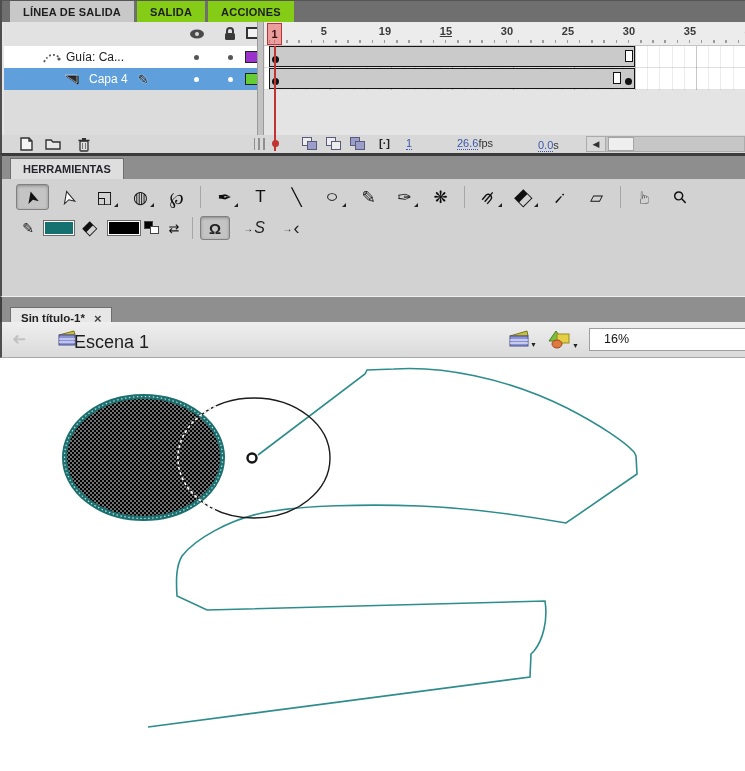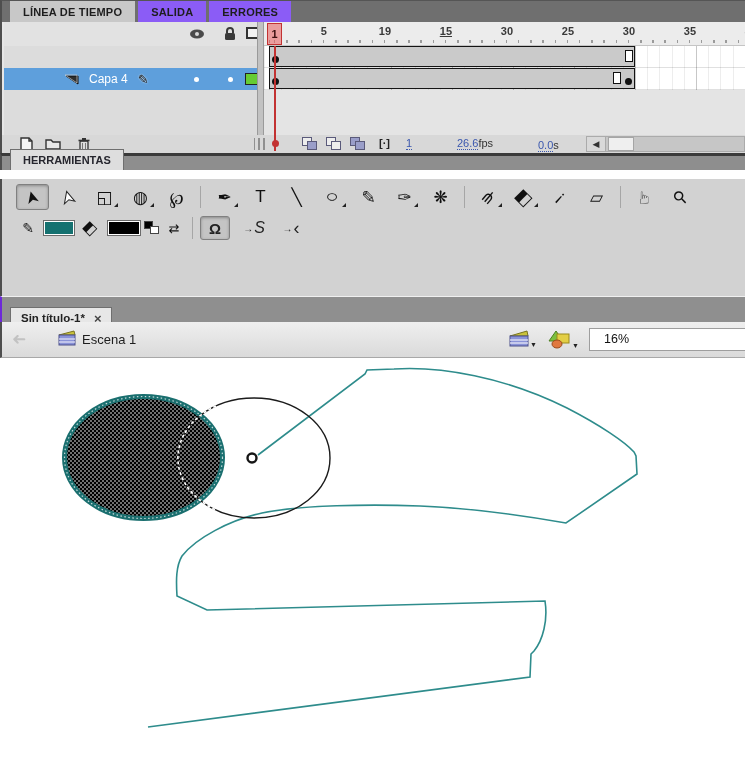--- a/index.html
+++ b/index.html
@@ -4,21 +4,21 @@
 <style>
   * { margin:0; padding:0; box-sizing:border-box; }
   html,body { width:745px; height:771px; }
   body { font-family:"Liberation Sans", sans-serif; background:#FFFFFF; position:relative; overflow:hidden; }
   .abs { position:absolute; }
 
   
   #panel-tabstrip { top:0; left:0; right:0; height:22px; background:#6F6F6F;
     display:flex; gap:3px; padding-left:8px; border-left:2px solid #4E4E4E; border-top:1px solid #555; }
   .ptab { height:22px; line-height:22px; padding:0 13px; font-size:11px; font-weight:bold;
-    background:#8b5cf6; color:#1D1D1D; white-space:nowrap; letter-spacing:.2px; }
+    background:#84cc16; color:#1D1D1D; white-space:nowrap; letter-spacing:.2px; }
   .ptab.active { background:#C8C8C8; }
 
   
   #timeline { top:22px; left:0; right:0; height:113px; background:#E6E6E6; border-left:2px solid #4E4E4E; }
   #tl-left { left:2px; width:253px; top:0; height:113px; background:#DCDCDC; }
   #tl-header { left:0; right:0; top:0; height:24px; background:#E2E2E2; }
   .layer-row { left:0; right:0; height:22px; font-size:12px; display:flex; align-items:center; }
   #layer-guide { top:24px; background:#FFFFFF; color:#222; }
   #layer-capa { top:46px; color:#FFF; }
   .lname { white-space:nowrap; overflow:hidden; }
@@ -58,21 +58,21 @@
   .sq.filled { background:#9A9EC9; } .sq.open { background:#EDEDED; }
   .sq.back { left:2px; top:0; } .sq.front { left:7px; top:4px; }
   .blue-link { color:#3A57AE; border-bottom:1px dotted #3A57AE; }
   .unit { color:#333; }
   #sb-scroll { left:584px; right:0; top:1px; height:16px; background:#C6C6C6; border:1px solid #ABABAB; }
   #sb-scroll-arrow { position:absolute; left:0; top:0; width:19px; height:14px; background:#D9D9D9; border-right:1px solid #AAA;
     font-size:9px; color:#333; text-align:center; line-height:14px; }
   #sb-scroll-thumb { position:absolute; left:21px; top:0; width:26px; height:14px; background:#EFEFEF; border:1px solid #A5A5A5; }
 
   
-  #tools-strip { top:153px; left:0; right:0; height:17px; background:#8E8E8E; border-top:3px solid #3A3A3A; border-left:2px solid #4E4E4E; }
+  #tools-strip { top:153px; left:0; right:0; height:26px; background:#8E8E8E; border-top:3px solid #3A3A3A; border-left:2px solid #4E4E4E; }
   .panel-tab { position:absolute; left:8px; bottom:0; height:21px; line-height:21px; padding:0 12px;
     background:#DEDEDE; font-size:11px; font-weight:bold; color:#26262E; border:1px solid #6F6F6F; border-bottom:none; }
   #tools-panel { top:179px; left:0; right:0; height:117px; background:#D2D2D2; border-left:2px solid #4E4E4E; }
   .trow { display:flex; align-items:center; padding-left:14px; gap:3px; }
   #tools-row1 { margin-top:3px; height:30px; }
   #tools-row2 { height:32px; }
   .tool { width:33px; height:26px; display:flex; align-items:center; justify-content:center;
     font-size:17px; color:#101010; position:relative; }
   .tool.selected { background:#C4C4C4; border:1px solid #808080; border-radius:3px; box-shadow:inset 0 1px 3px rgba(0,0,0,.3); }
   .tool .glyph { display:inline-block; }
@@ -82,62 +82,72 @@
   .tdivider { width:1px; height:22px; background:#A6A6A6; margin:0 4px; }
   .swatch { height:16px; border:1px solid #6B6B6B; box-shadow:inset 0 0 0 1px #FFF; }
   .mini-bw { position:relative; width:16px; height:14px; }
   .mini-bw .b { position:absolute; left:0; top:0; width:9px; height:8px; background:#000; border:1px solid #444; }
   .mini-bw .w { position:absolute; left:6px; top:5px; width:9px; height:8px; background:#FFF; border:1px solid #444; }
   .modbtn { width:30px; height:24px; display:flex; align-items:center; justify-content:center; font-size:15px; color:#222; }
   .modbtn.selected { background:#C4C4C4; border:1px solid #808080; border-radius:3px; box-shadow:inset 0 1px 3px rgba(0,0,0,.3); }
   .modbtn .arr { font-size:10px; margin-right:1px; }
 
   
-  #doc-strip { top:296px; left:0; right:0; height:32px; background:#8F8F8F; border-top:1px solid #F0F0F0; border-left:2px solid #6d28d9; }
+  #doc-strip { top:296px; left:0; right:0; height:32px; background:#8F8F8F; border-top:1px solid #F0F0F0; border-left:2px solid #404040; }
   #doc-tab { position:absolute; left:8px; bottom:0; height:21px; background:#E7E7E7; border:1px solid #6F6F6F; border-bottom:none;
     display:flex; align-items:center; padding:0 10px; gap:9px; font-size:11.5px; font-weight:bold; color:#222; }
   #doc-close { font-size:13px; font-weight:bold; color:#444; line-height:11px; }
   #edit-bar { top:322px; left:0; right:0; height:36px; background:linear-gradient(#EFEFEF,#DADADA);
     border-left:2px solid #4E4E4E; border-bottom:1px solid #A8A8A8; }
   #back-arrow { left:10px; top:7px; font-size:17px; color:#C2C2C2; transform:rotate(180deg); }
   #scene-icon { left:56px; top:8px; }
-  #scene-label { left:80px; top:10px; font-size:13px; color:#1E1E1E; }
+  #scene-label { left:72px; top:10px; font-size:18px; color:#1E1E1E; }
   #editbar-scene-btn { left:506px; top:7px; } #editbar-symbol-btn { left:546px; top:7px; }
   .dd-arrow { position:absolute; font-size:7px; color:#222; right:-7px; bottom:0; }
   #zoom-field { left:587px; right:0; top:6px; height:23px; background:#FFF; border:1px solid #9E9E9E; border-right:none;
     font-size:12.5px; color:#111; line-height:21px; padding-left:14px; }
 
   
   #canvas { top:358px; left:0; right:0; bottom:0; background:#FFF; }
 
   svg { display:block; }
 </style>
 </head>
 <body>
 
 <div id="panel-tabstrip" class="abs">
-    <div class="ptab active">LÍNEA DE TIEMPO</div>
+    <div class="ptab active">LÍNEA DE SALIDA</div>
     <div class="ptab">SALIDA</div>
-    <div class="ptab">ERRORES</div>
+    <div class="ptab">ACCIONES</div>
   </div>
 
 <div id="timeline" class="abs">
   <div id="tl-left" class="abs">
     <div id="tl-header" class="abs">
       <svg class="abs" style="left:185px;top:6px;" width="16" height="12" viewBox="0 0 16 12">
         <ellipse cx="8" cy="6" rx="7" ry="4.5" fill="#4A4A4A"></ellipse>
           <circle cx="8" cy="6" r="2" fill="#D8D8D8"></circle>
       </svg>
       <svg class="abs" style="left:219px;top:4px;" width="14" height="15" viewBox="0 0 14 15">
         <path d="M4,7 V5 a3,3 0 0 1 6,0 V7" fill="none" stroke="#3A3A3A" stroke-width="2"></path>
         <rect x="2" y="7" width="10" height="7" rx="1.5" fill="#3A3A3A"></rect>
       </svg>
       <div class="abs" style="left:242px;top:5px;width:15px;height:12px;border:2.5px solid #333;background:#F2F2F2;"></div>
     </div>
 
+    <div id="layer-guide" class="layer-row abs">
+      <svg style="margin-left:38px;" width="20" height="15" viewBox="0 0 20 15">
+        <path d="M2,12 Q8,1 17,7" fill="none" stroke="#555" stroke-width="1.8" stroke-dasharray="1.8,2.2"></path>
+        <circle cx="17" cy="9" r="1.6" fill="#555"></circle>
+      </svg>
+      <span class="lname" style="margin-left:4px;">Guía: Ca...</span>
+      <span class="ldot" style="left:190px;background:#555;"></span>
+      <span class="ldot" style="left:224px;background:#555;"></span>
+      <span class="lswatch" style="background: rgb(153, 51, 204);"></span>
+    </div>
 
     <div id="layer-capa" class="layer-row abs" style="background: rgb(94, 159, 220);">
       <svg style="margin-left:60px;" width="17" height="13" viewBox="0 0 17 13">
         <polygon points="2,3 14,3 14,11" fill="#2E2E2E" stroke="#0F0F0F" stroke-width="1"></polygon>
         <polygon points="2,3 14,3 14,11" fill="none" stroke="#CFCFCF" stroke-width="0.7" transform="translate(-1,-1)"></polygon>
       </svg>
       <span class="lname" style="margin-left:8px;">Capa 4</span>
       <span style="margin-left:10px;font-size:13px;color:#111;text-shadow:0 0 2px #FFF;">✎</span>
       <span class="ldot" style="left:190px;background:#FFF;"></span>
       <span class="ldot" style="left:224px;background:#FFF;"></span>

